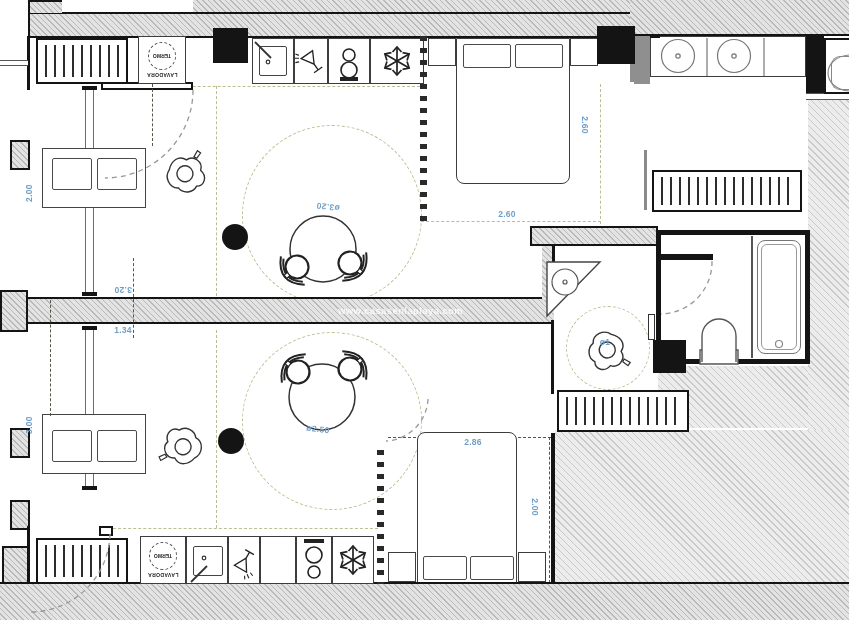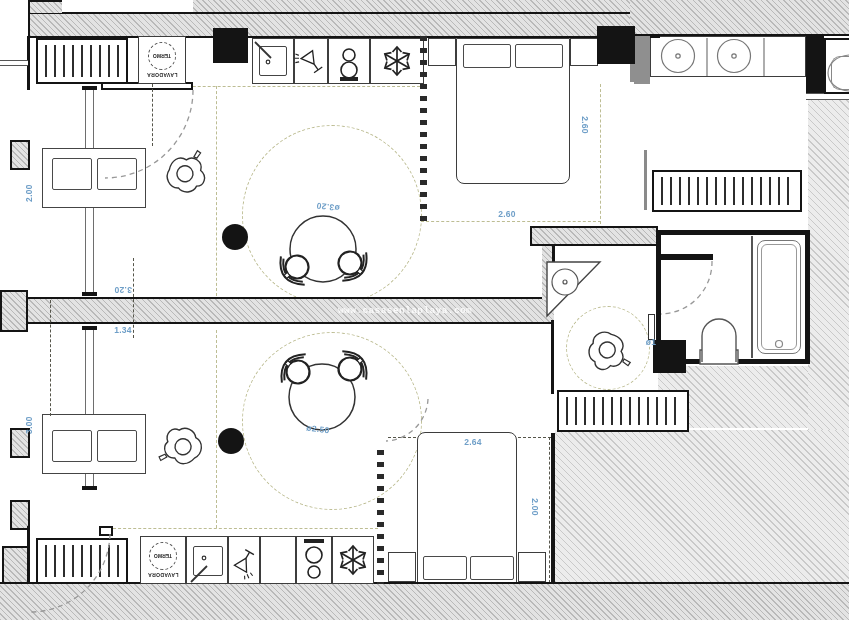--- a/index.html
+++ b/index.html
@@ -171,25 +171,25 @@
   <div class="abs box" style="left:518px;top:552px;width:28px;height:30px;z-index:12;"></div>
 
   <div class="abs dim rn90" style="left:14px;top:188px;width:30px;">2.00</div>
   <div class="abs dim r180" style="left:108px;top:285px;width:30px;">3.20</div>
   <div class="abs dim" style="left:108px;top:325px;width:30px;">1.34</div>
   <div class="abs dim r90" style="left:570px;top:120px;width:30px;">2.60</div>
   <div class="abs dim" style="left:492px;top:209px;width:30px;">2.60</div>
   <div class="abs dim r187" style="left:310px;top:202px;width:36px;">ø3.20</div>
   <div class="abs dim r7" style="left:300px;top:424px;width:36px;">ø2.50</div>
   <div class="abs dim rn90" style="left:14px;top:420px;width:30px;">3.00</div>
-  <div class="abs dim" style="left:458px;top:437px;width:30px;">2.64</div>
+  <div class="abs dim" style="left:458px;top:437px;width:30px;">2.86</div>
   <div class="abs dim r90" style="left:520px;top:502px;width:30px;">2.00</div>
-  <div class="abs dim" style="left:596px;top:337px;width:18px;margin-left:46px;">ø1</div>
-
-  <div class="abs watermark" style="left:338px;top:305px;font-family:Liberation Mono, monospace;">www.casasenlaplaya.com</div>
+  <div class="abs dim" style="left:596px;top:337px;width:18px;">ø1</div>
+
+  <div class="abs watermark" style="left:338px;top:305px;">www.casasenlaplaya.com</div>
 
   <svg class="abs" width="849" height="620" viewBox="0 0 849 620" style="left:0;top:0;z-index:40;pointer-events:none;" xmlns="http://www.w3.org/2000/svg">
     <defs>
       <g id="chair">
         <circle r="11.5" fill="#fff" stroke="#222" stroke-width="2.2"></circle>
         <path d="M -15 5 Q 0 21 15 5" fill="none" stroke="#222" stroke-width="2"></path>
         <path d="M -18.5 5.5 Q 0 26 18.5 5.5" fill="none" stroke="#222" stroke-width="2"></path>
         <rect x="-2" y="11" width="4" height="4" fill="#fff" stroke="#222" stroke-width="1"></rect>
       </g>
       <g id="person">

